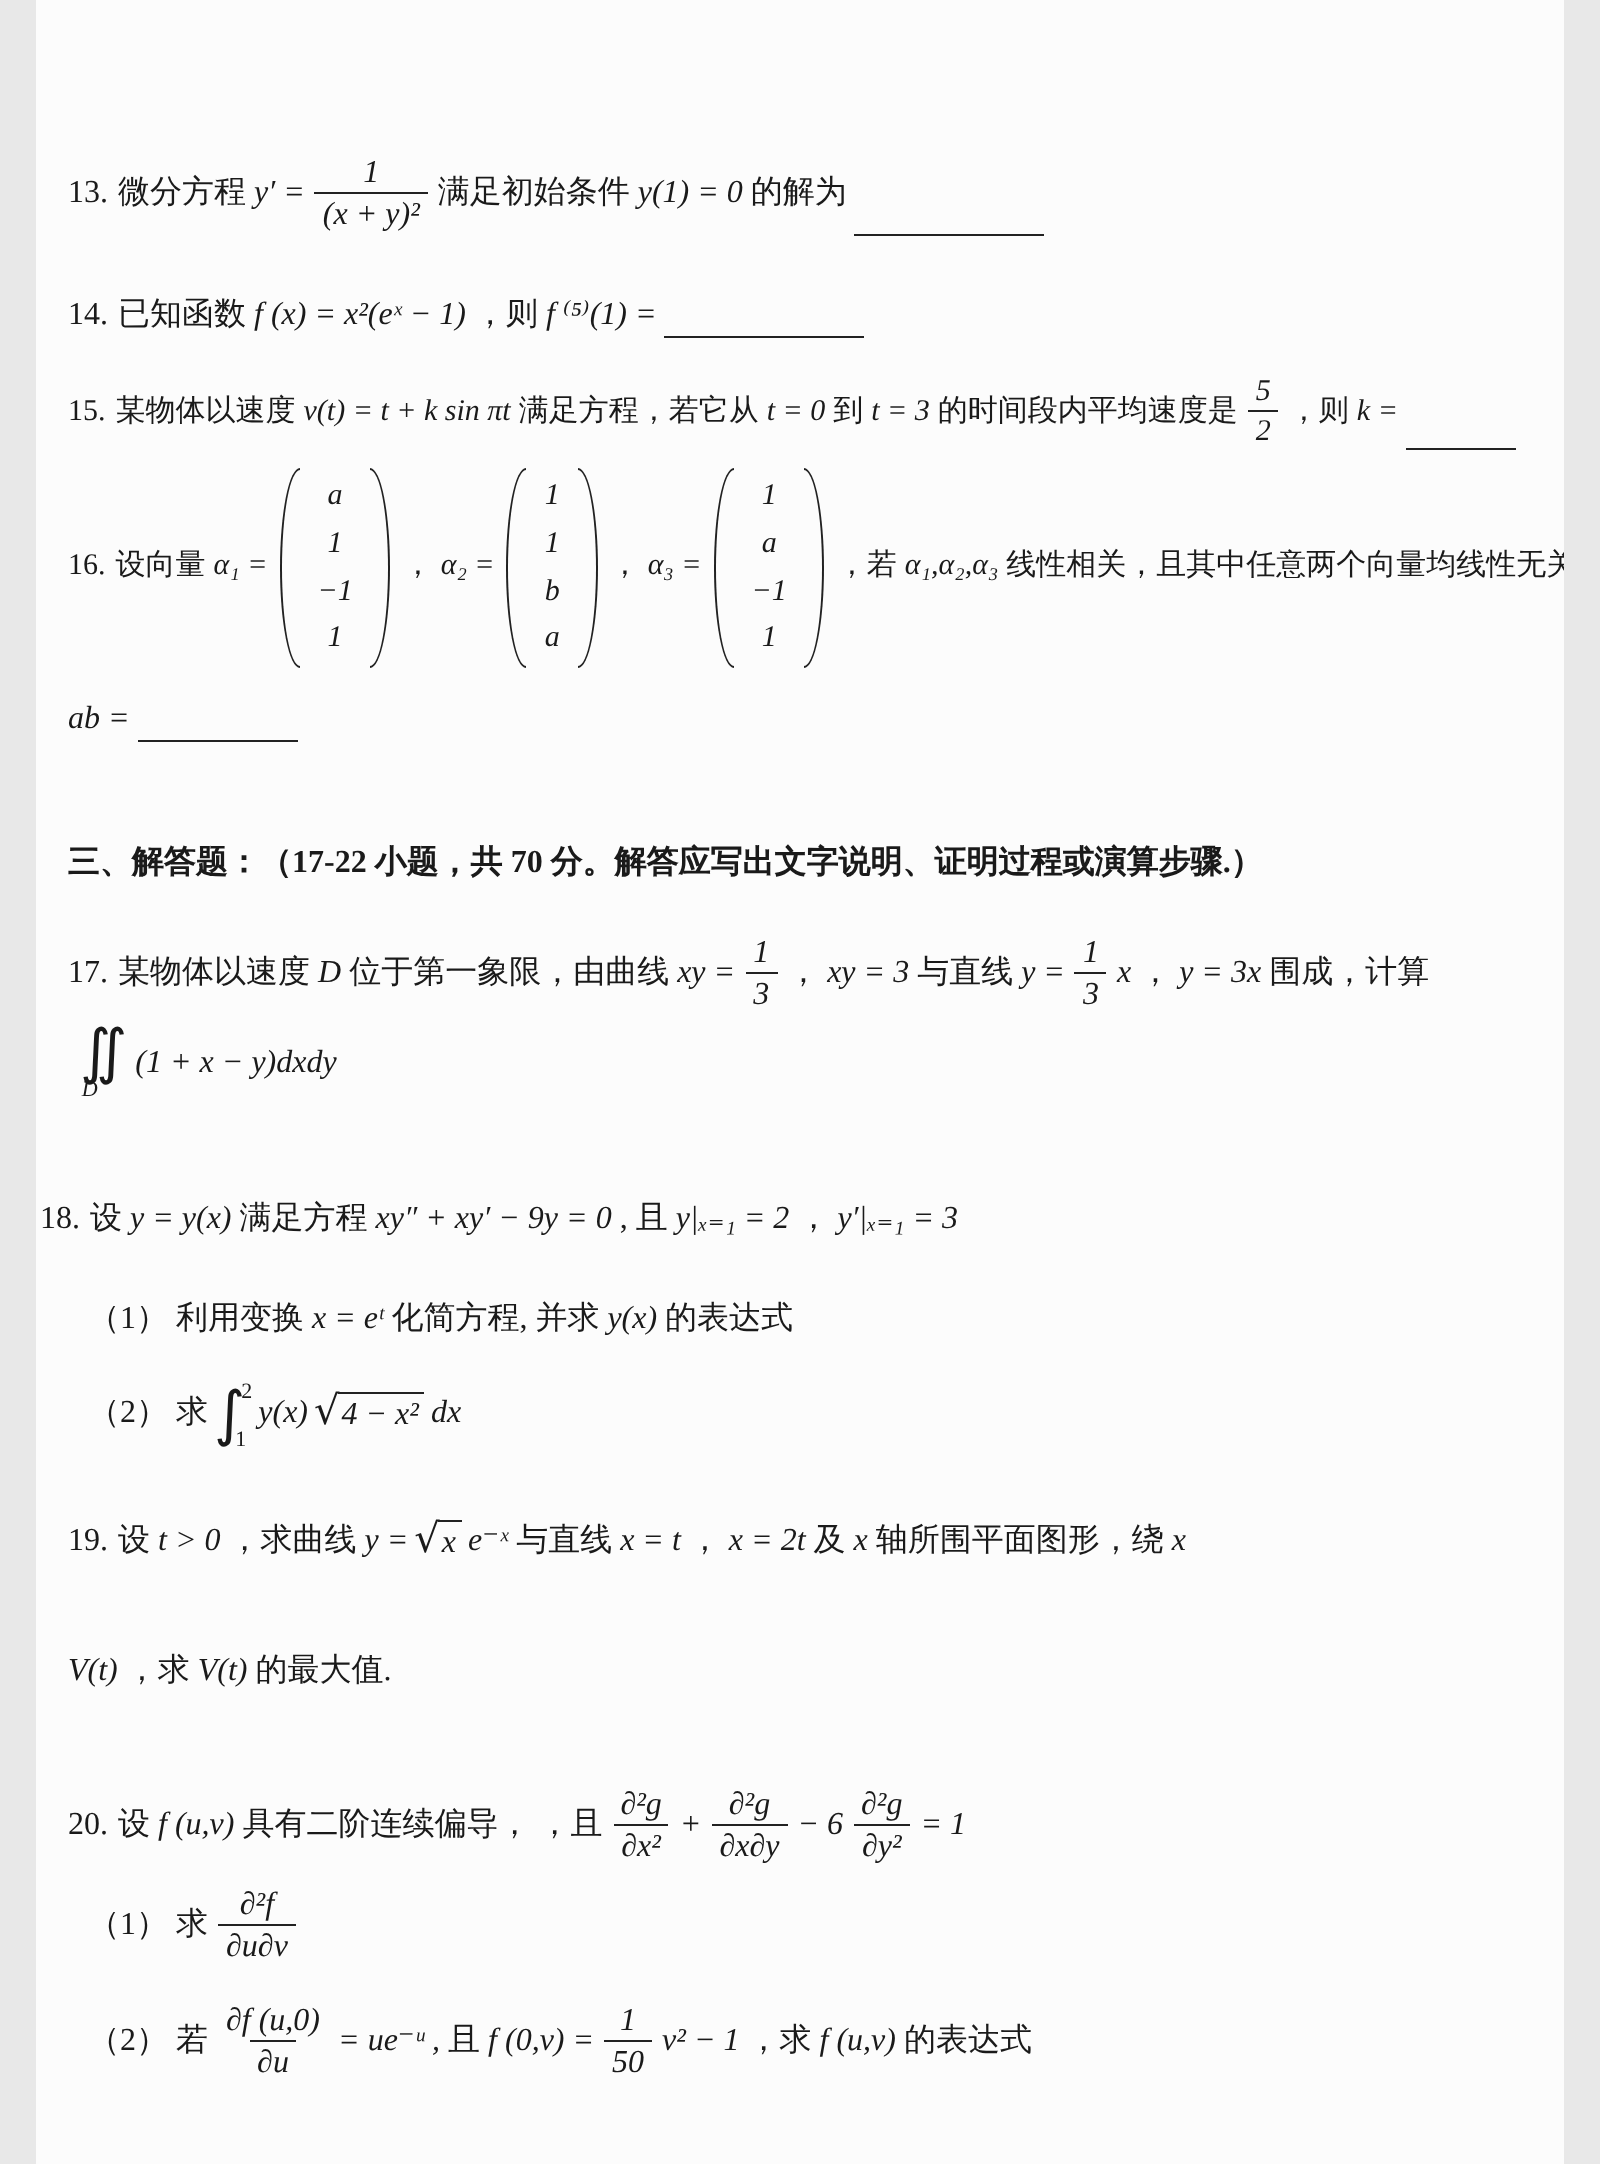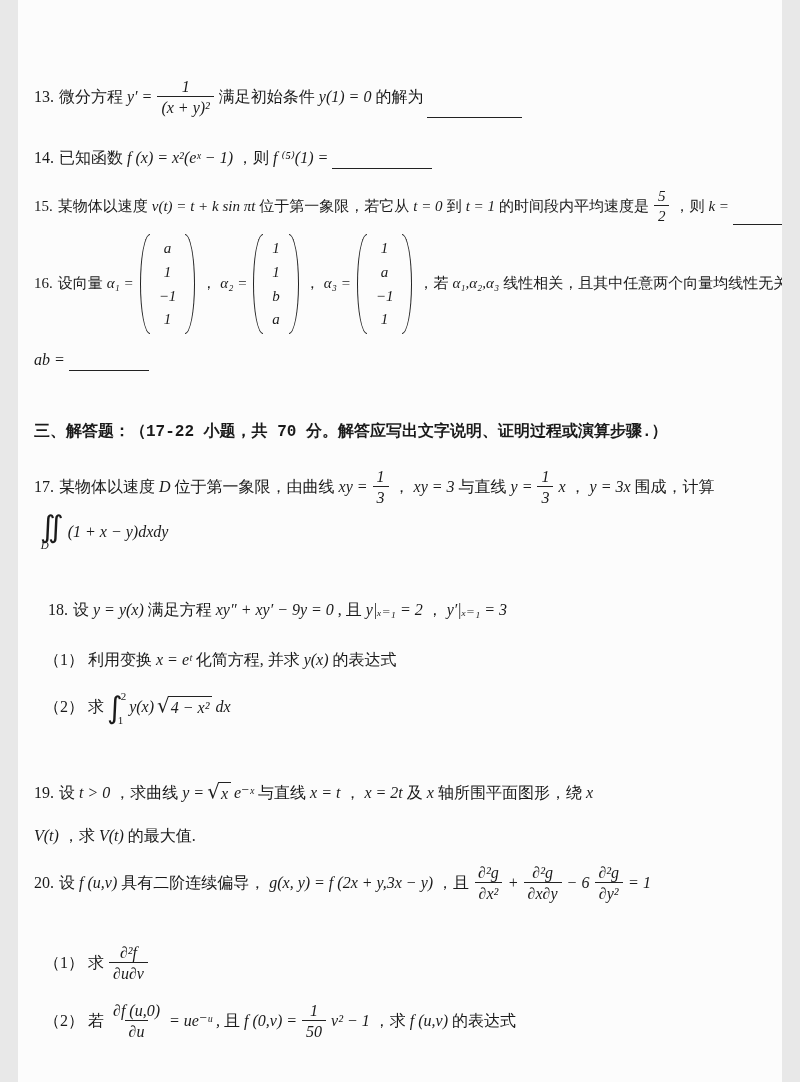--- a/index.html
+++ b/index.html
@@ -6,21 +6,21 @@
   .sheet{
     position:relative;width:764px;height:1082px;margin:0 auto;
     background:#fcfcfc;color:#1a1a1a;
     font-family:"Liberation Serif","DejaVu Serif",serif;
     font-size:16px;line-height:1.3;overflow:hidden;
   }
   .line{position:absolute;display:flex;align-items:center;white-space:nowrap;}
   .cn{font-family:"Liberation Serif","DejaVu Sans",serif;padding:0 2px;}
   .m{font-style:italic;padding:0 2px;font-family:"Liberation Serif","DejaVu Serif",serif;}
   .qnum{padding-right:3px;}
-  .bold{font-weight:bold;font-family:Liberation Mono, monospace;}
+  .bold{font-weight:bold;}
   .blank{display:inline-block;border-bottom:1.4px solid #222;height:1.05em;margin:0 2px;align-self:flex-end;}
   
   .frac{display:inline-flex;flex-direction:column;align-items:center;margin:0 3px;font-style:italic;}
   .frac .fn{display:block;padding:0 4px;line-height:1.15;}
   .frac .fd{display:block;border-top:1.3px solid #222;padding:1px 4px 0;line-height:1.2;font-family:Liberation Serif, serif;}
   
   .vec{display:inline-flex;align-items:stretch;margin:0 4px;}
   .vec .lp,.vec .rp{width:9px;border:1.6px solid #222;}
   .vec .lp{border-right:none;border-radius:100% 0 0 100% / 50% 0 0 50%;}
   .vec .rp{border-left:none;border-radius:0 100% 100% 0 / 0 50% 50% 0;}
@@ -67,24 +67,24 @@
     <span class="m">f (x) = x²(eˣ − 1)</span>
     <span class="cn">，则</span>
     <span class="m">f ⁽⁵⁾(1) =</span>
     <span class="blank" style="width:100px"></span>
   </div>
 
   <div class="line fs15" style="top:188px;left:14px">
     <span class="cn qnum">15.</span>
     <span class="cn">某物体以速度</span>
     <span class="m">v(t) = t + k sin πt</span>
-    <span class="cn">位于第一象限，若它从</span>
+    <span class="cn">满足方程，若它从</span>
     <span class="m">t = 0</span>
     <span class="cn">到</span>
-    <span class="m">t = 1</span>
+    <span class="m">t = 3</span>
     <span class="cn">的时间段内平均速度是</span>
     <span class="frac">
       <span class="fn">5</span>
       <span class="fd">2</span>
     </span>
     <span class="cn">，则</span>
     <span class="m">k =</span>
     <span class="blank" style="width:55px"></span>
   </div>
 
@@ -163,21 +163,21 @@
     <span class="cn">围成，计算</span>
   </div>
   <div class="line" style="top:512px;left:18px">
     <span class="iint">
       <span class="isym">∬</span>
       <span class="ilim">D</span>
     </span>
     <span class="m">(1 + x − y)dxdy</span>
   </div>
 
-  <div class="line" style="top:600px;left:28px">
+  <div class="line" style="top:600px;left:0">
     <span class="cn qnum">18.</span>
     <span class="cn">设</span>
     <span class="m">y = y(x)</span>
     <span class="cn">满足方程</span>
     <span class="m">xy″ + xy′ − 9y = 0</span>
     <span class="cn">, 且</span>
     <span class="m">y|ₓ₌₁ = 2</span>
     <span class="cn">，</span>
     <span class="m">y′|ₓ₌₁ = 3</span>
   </div>
@@ -200,21 +200,21 @@
       </span>
     </span>
     <span class="m">y(x)</span>
     <span class="sqrt">
       <span class="rad">√</span>
       <span class="cand">4 − x²</span>
     </span>
     <span class="m">dx</span>
   </div>
 
-  <div class="line" style="top:782px;left:14px">
+  <div class="line" style="top:760px;left:14px">
     <span class="cn qnum">19.</span>
     <span class="cn">设</span>
     <span class="m">t &gt; 0</span>
     <span class="cn">，求曲线</span>
     <span class="m">y =</span>
     <span class="sqrt">
       <span class="rad">√</span>
       <span class="cand">x</span>
     </span>
     <span class="m">e⁻ˣ</span>
@@ -227,26 +227,25 @@
     <span class="cn">轴所围平面图形，绕</span>
     <span class="m">x</span>
   </div>
   <div class="line" style="top:826px;left:14px">
     <span class="m">V(t)</span>
     <span class="cn">，求</span>
     <span class="m">V(t)</span>
     <span class="cn">的最大值.</span>
   </div>
 
-  <div class="line" style="top:864px;left:14px">
+  <div class="line" style="top:894px;left:14px">
     <span class="cn qnum">20.</span>
     <span class="cn">设</span>
     <span class="m">f (u,v)</span>
     <span class="cn">具有二阶连续偏导，</span>
-    <span class="m">g(x, y) = f (2x + y,3x − y)</span>
     <span class="cn">，且</span>
     <span class="frac">
       <span class="fn">∂²g</span>
       <span class="fd">∂x²</span>
     </span>
     <span class="m">+</span>
     <span class="frac">
       <span class="fn">∂²g</span>
       <span class="fd">∂x∂y</span>
     </span>

